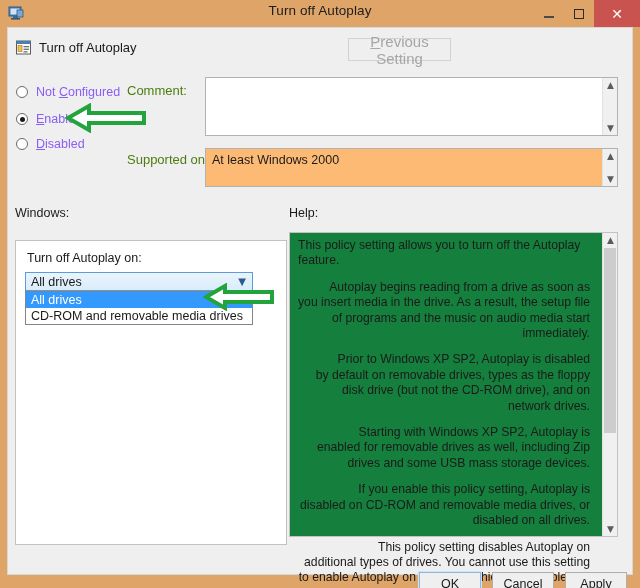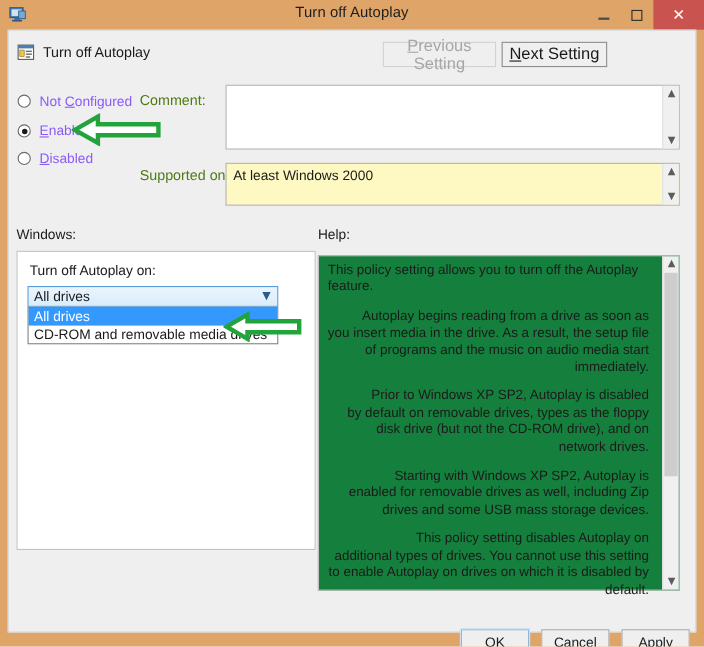--- a/index.html
+++ b/index.html
@@ -170,21 +170,21 @@
     position: absolute;
     font-size: 13px;
     color: #4d7c0f;
   }
   .text-box {
     position: absolute;
     box-sizing: border-box;
     border: 1px solid #b2b2b2;
     background: #ffffff;
   }
-  .text-box.readonly { background: #fef9c3; }
+  .text-box.readonly { background: #fdba74; }
   .tb-text {
     position: absolute;
     left: 6px; top: 4px;
     font-size: 12.5px;
     color: #1a1a1a;
   }
   .vscroll {
     position: absolute;
     right: 0; top: 0;
     width: 15px; height: 100%;
@@ -348,23 +348,20 @@
           <rect x="8.5" y="7" width="5.5" height="1.3" fill="#6f6f6f"></rect>
           <rect x="8.5" y="9.6" width="5.5" height="1.3" fill="#6f6f6f"></rect>
           <rect x="8.5" y="12.2" width="4" height="1.3" fill="#6f6f6f"></rect>
         </svg>
       </span>
       <div class="hdr-title">Turn off Autoplay</div>
 
       <button class="setting-btn" id="prev-setting">
         <span><span class="u">P</span>revious Setting</span>
       </button>
-      <button class="setting-btn" id="next-setting">
-        <span><span class="u">N</span>ext Setting</span>
-      </button>
     </div>
 
     <div class="radio-row" style="top:55px">
       <span class="radio"></span>
       <span class="radio-label">Not <span class="u">C</span>onfigured</span>
     </div>
     <div class="radio-row" style="top:82px">
       <span class="radio checked"></span>
       <span class="radio-label"><span class="u">E</span>nabled</span>
     </div>
@@ -387,40 +384,41 @@
       <div class="tb-text">At least Windows 2000</div>
       <div class="vscroll">
         <div class="arr up">▲</div>
         <div class="arr dn">▼</div>
       </div>
     </div>
 
     <div class="section-label" style="left:7px; top:178px">Windows:</div>
     <div class="section-label" style="left:281px; top:178px">Help:</div>
 
-    <div class="panel" id="options-panel" style="left:7px; top:200px; width:272px; height:272px;">
+    <div class="panel" id="options-panel" style="left:7px; top:212px; width:272px; height:305px;">
       <div class="opt-label">Turn off Autoplay on:</div>
 
       <div class="combo">
         <span class="combo-text">All drives</span>
         <span class="combo-arrow">▼</span>
       </div>
 
       <div class="combo-list">
         <div class="combo-item sel">All drives</div>
         <div class="combo-item">CD-ROM and removable media drives</div>
       </div>
     </div>
 
     <div class="panel" id="help-panel" style="left:281px; top:204px; width:329px; height:305px;">
       <div class="help-text">
         <p>This policy setting allows you to turn off the Autoplay feature.</p>
         <p class="ind">Autoplay begins reading from a drive as soon as you insert media in the drive. As a result, the setup file of programs and the music on audio media start immediately.</p>
         <p class="ind">Prior to Windows XP SP2, Autoplay is disabled by default on removable drives, types as the floppy disk drive (but not the CD-ROM drive), and on network drives.</p>
         <p class="ind">Starting with Windows XP SP2, Autoplay is enabled for removable drives as well, including Zip drives and some USB mass storage devices.</p>
+        <p class="ind">If you enable this policy setting, Autoplay is disabled on CD-ROM and removable media drives, or disabled on all drives.</p>
         <p class="ind">This policy setting disables Autoplay on additional types of drives. You cannot use this setting to enable Autoplay on drives on which it is disabled by default.</p>
       </div>
       <div class="vscroll">
         <div class="arr up">▲</div>
         <div class="thumb" style="top:15px; height:185px;"></div>
         <div class="arr dn">▼</div>
       </div>
     </div>
 
     <button class="btn" id="ok-button">OK</button>

